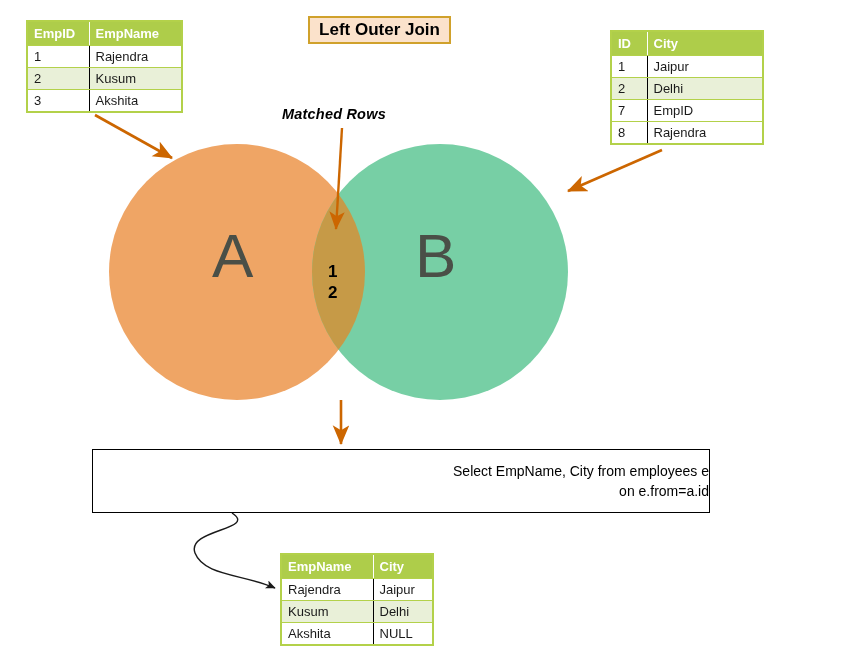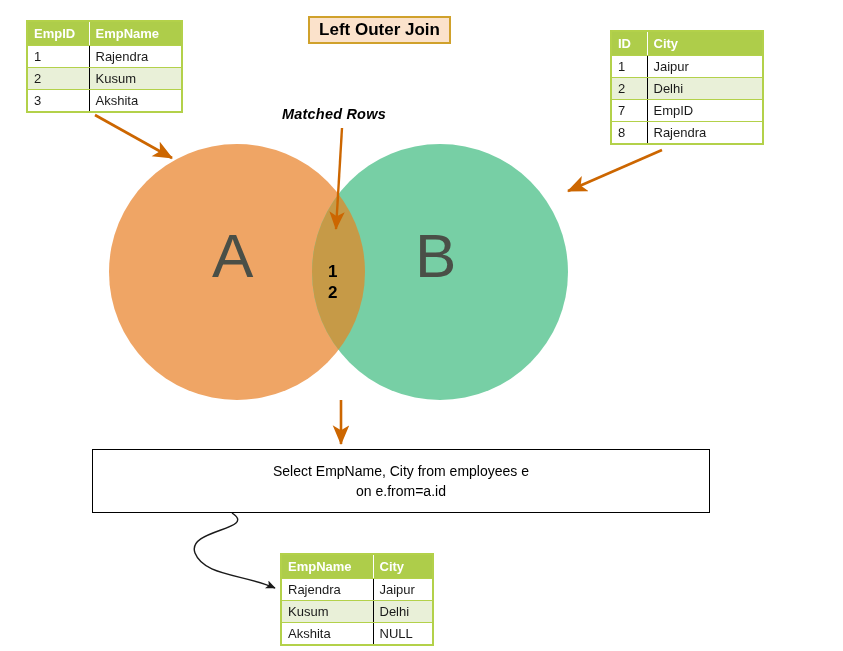--- a/index.html
+++ b/index.html
@@ -126,21 +126,21 @@
     position: absolute;
     left: 92px;
     top: 449px;
     width: 618px;
     height: 64px;
     border: 1px solid #000000;
     background: #ffffff;
     box-sizing: border-box;
     display: flex;
     flex-direction: column;
-    align-items: center;
+    align-items: flex-end;
     justify-content: center;
     font-size: 14px;
     color: #000000;
     line-height: 1.45;
   }
 </style>
 </head>
 <body>
 
 <svg id="canvas" viewBox="0 0 843 651">

